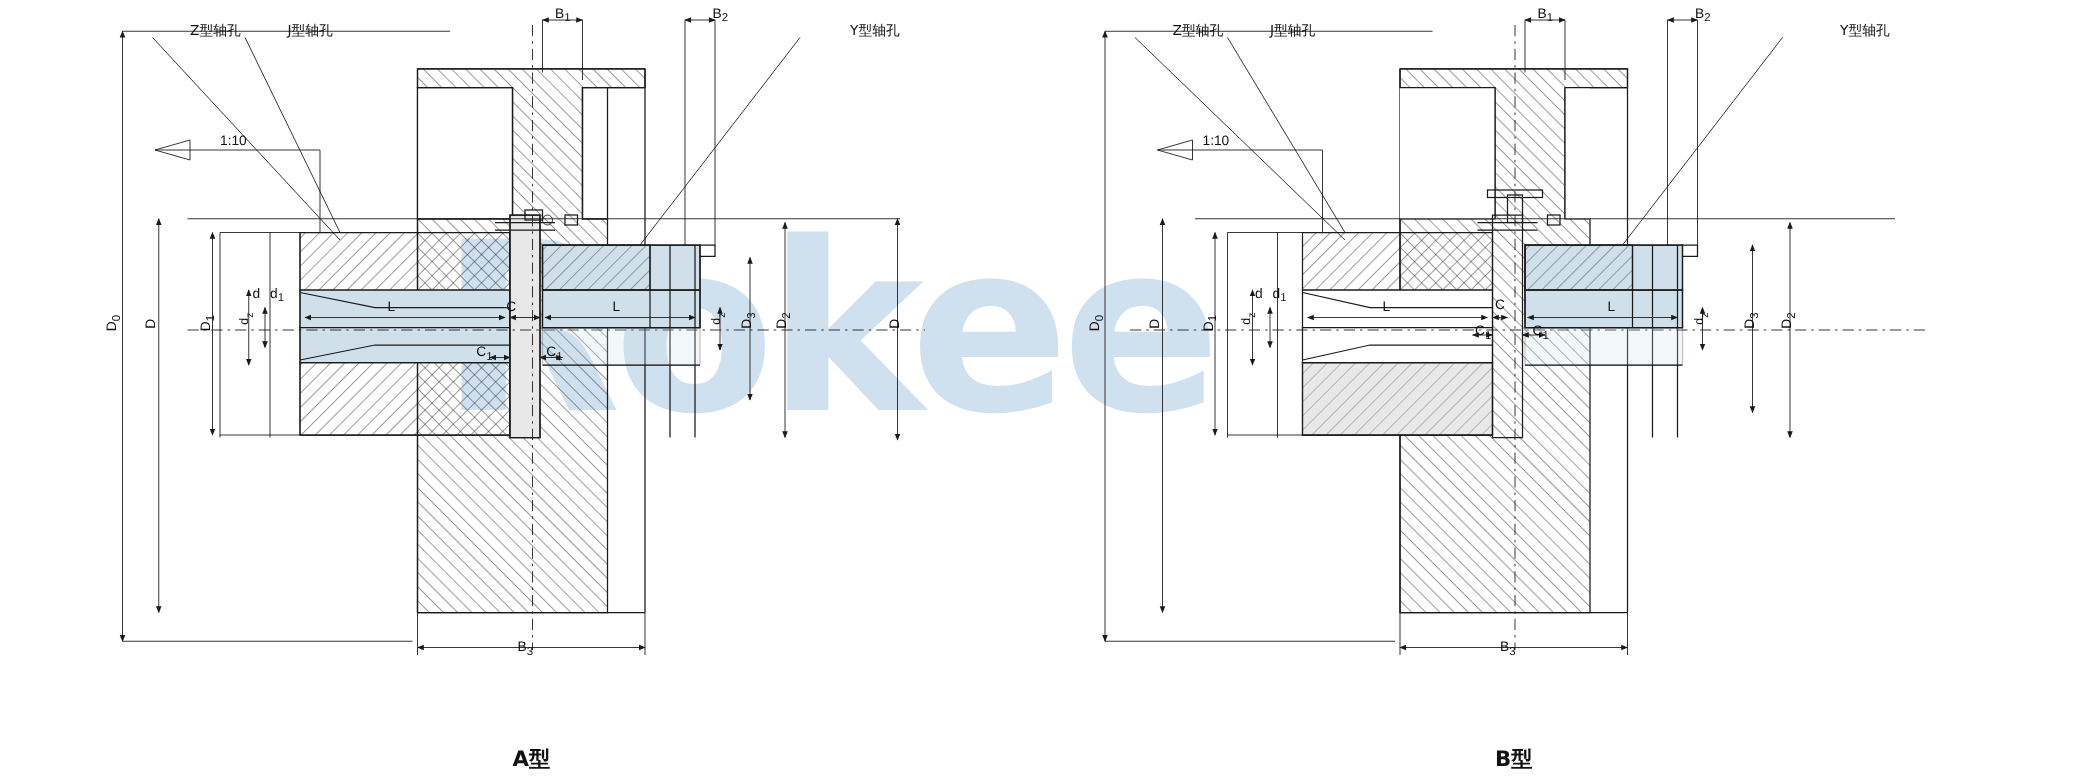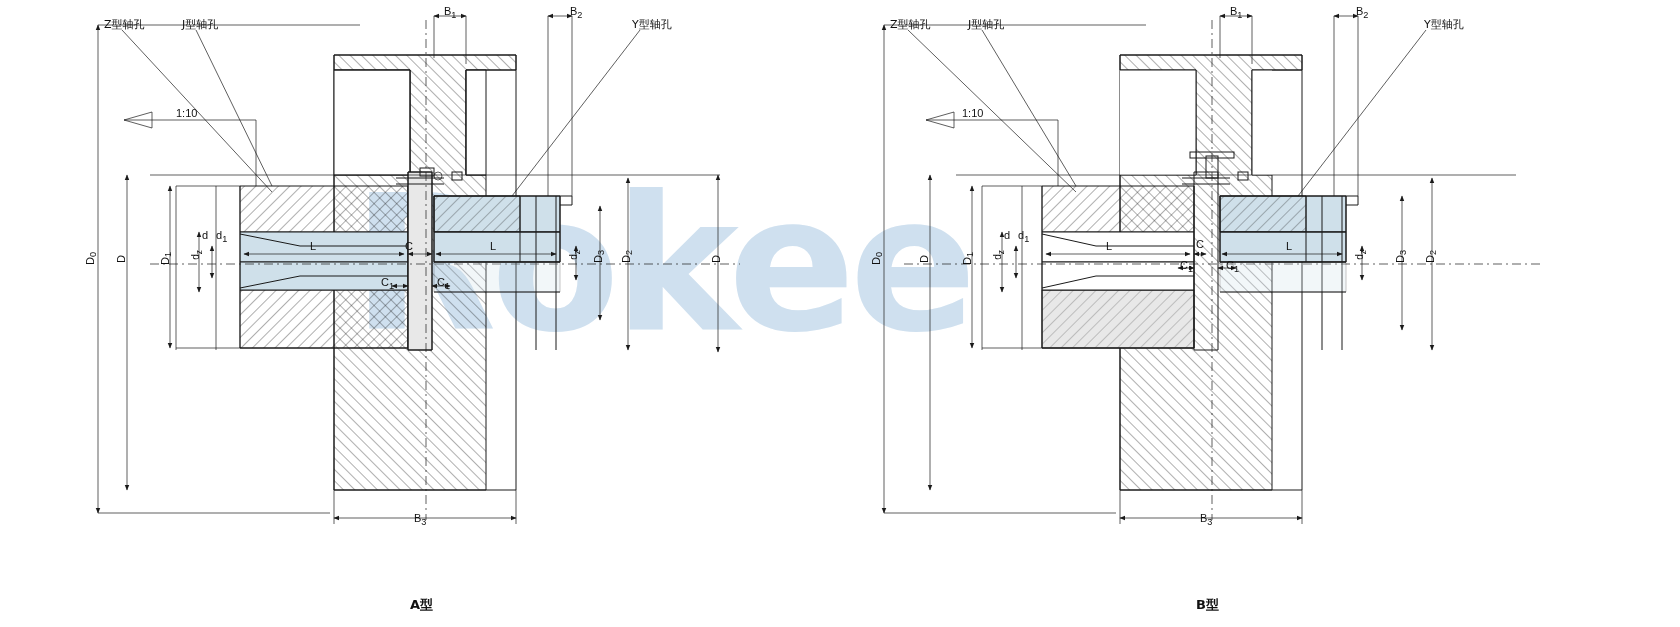--- a/index.html
+++ b/index.html
@@ -6,23 +6,23 @@
   body{width:1680px;height:627px;position:relative;overflow:hidden;
        font-family:"Liberation Sans", sans-serif;}
   #stage{position:absolute;left:0;top:0;width:1680px;height:627px;}
   .wm{position:absolute;left:352px;top:160px;width:880px;height:290px;
       pointer-events:none;}
   .wm-text{position:absolute;left:0;top:10px;width:880px;
       font-family:"DejaVu Sans", sans-serif;font-weight:bold;font-size:188px;
       color:#cfe0ef;letter-spacing:-6px;line-height:1;}
   .label{position:absolute;font-size:11px;color:#111;white-space:nowrap;}
   .label.sm{font-size:10px;}
-  .label.cn{font-family:"DejaVu Sans", sans-serif;font-size:11px;}
+  .label.cn{font-family:"DejaVu Sans", sans-serif;font-size:11px;margin-left:48px;}
   .vert{writing-mode:vertical-rl;transform:rotate(180deg);}
-  .cap{position:absolute;font-family:"DejaVu Sans", sans-serif;font-size:13px;
+  .cap{position:absolute;font-family:"DejaVu Sans", sans-serif;font-size:17px;
        font-weight:bold;color:#111;}
   svg{position:absolute;left:0;top:0;}
   .ln{stroke:#1a1a1a;stroke-width:1;fill:none;}
   .thin{stroke:#1a1a1a;stroke-width:0.7;fill:none;}
   .dim{stroke:#1a1a1a;stroke-width:0.7;fill:none;}
   .dash{stroke:#1a1a1a;stroke-width:0.7;fill:none;stroke-dasharray:9 4 2 4;}
   .hatchA{fill:url(#hA);stroke:#1a1a1a;stroke-width:1;}
   .hatchB{fill:url(#hB);stroke:#1a1a1a;stroke-width:1;}
   .blue{fill:#cfe0ea;stroke:#1a1a1a;stroke-width:1;}
   .white{fill:#ffffff;stroke:#1a1a1a;stroke-width:1;}

